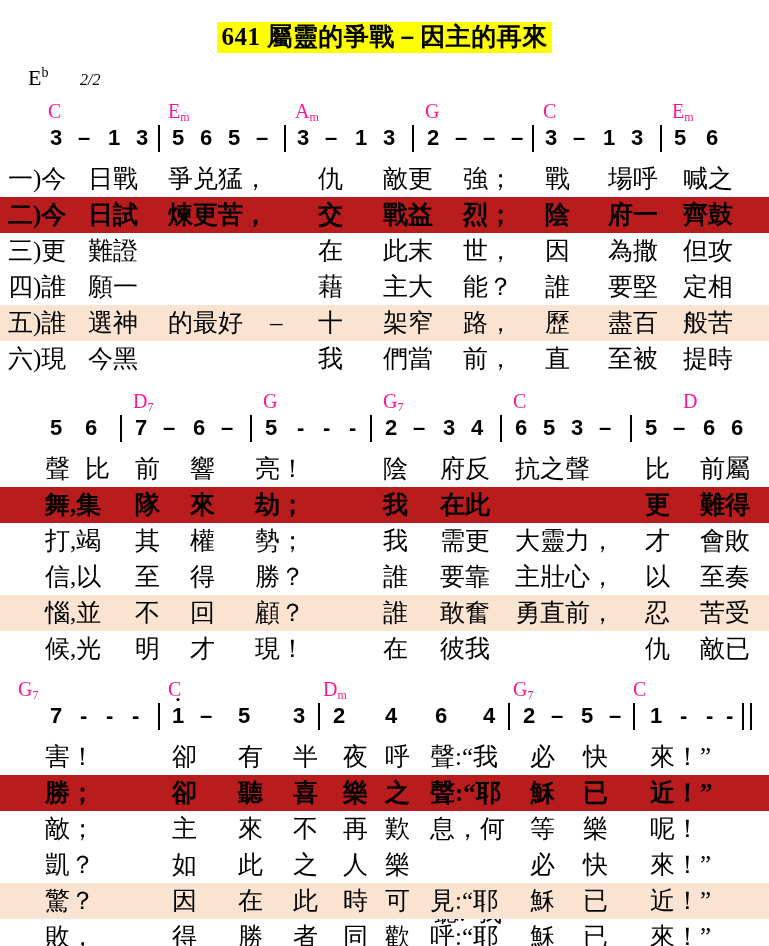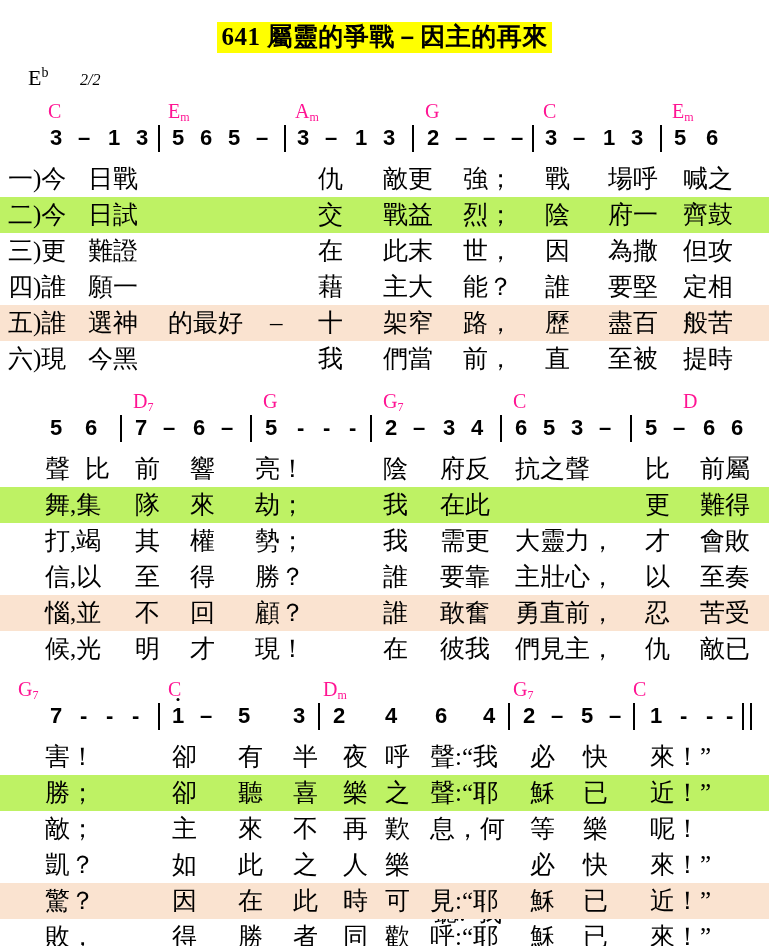--- a/index.html
+++ b/index.html
@@ -115,21 +115,21 @@
   
   .lyric-block { position: relative; }
   .lyric-line {
     position: relative;
     height: 36px;
     white-space: nowrap;
     font-family: "Liberation Serif", "DejaVu Serif", serif;
     font-size: 25px;
     line-height: 36px;
   }
-  .lyric-line.hl-blue { background: #bef264; }
+  .lyric-line.hl-blue { background: #b91c1c; font-weight: bold; }
   .lyric-line.hl-peach { background: #fae3d0; }
   .lyric-seg {
     position: absolute;
     top: 0;
     white-space: pre;
   }
 </style>
 </head>
 <body>
 
@@ -178,30 +178,32 @@
         <span class="barline" style="left: 158px;"></span>
         <span class="barline" style="left: 284px;"></span>
         <span class="barline" style="left: 412px;"></span>
         <span class="barline" style="left: 532px;"></span>
         <span class="barline" style="left: 660px;"></span>
       </div>
       <div class="lyric-block">
         <div class="lyric-line">
           <span class="lyric-seg" style="left: 8px;">一)今</span>
           <span class="lyric-seg" style="left: 88px;">日戰</span>
+          <span class="lyric-seg" style="left: 168px;">爭兑猛，</span>
           <span class="lyric-seg" style="left: 318px;">仇</span>
           <span class="lyric-seg" style="left: 383px;">敵更</span>
           <span class="lyric-seg" style="left: 463px;">強；</span>
           <span class="lyric-seg" style="left: 545px;">戰</span>
           <span class="lyric-seg" style="left: 608px;">場呼</span>
           <span class="lyric-seg" style="left: 683px;">喊之</span>
         </div>
         <div class="lyric-line hl-blue">
           <span class="lyric-seg" style="left: 8px;">二)今</span>
           <span class="lyric-seg" style="left: 88px;">日試</span>
+          <span class="lyric-seg" style="left: 168px;">煉更苦，</span>
           <span class="lyric-seg" style="left: 318px;">交</span>
           <span class="lyric-seg" style="left: 383px;">戰益</span>
           <span class="lyric-seg" style="left: 463px;">烈；</span>
           <span class="lyric-seg" style="left: 545px;">陰</span>
           <span class="lyric-seg" style="left: 608px;">府一</span>
           <span class="lyric-seg" style="left: 683px;">齊鼓</span>
         </div>
         <div class="lyric-line">
           <span class="lyric-seg" style="left: 8px;">三)更</span>
           <span class="lyric-seg" style="left: 88px;">難證</span>
@@ -339,21 +341,20 @@
           <span class="lyric-seg" style="left: 645px;">忍</span>
           <span class="lyric-seg" style="left: 700px;">苦受</span>
         </div>
         <div class="lyric-line">
           <span class="lyric-seg" style="left: 45px;">候,光</span>
           <span class="lyric-seg" style="left: 135px;">明</span>
           <span class="lyric-seg" style="left: 190px;">才</span>
           <span class="lyric-seg" style="left: 255px;">現！</span>
           <span class="lyric-seg" style="left: 383px;">在</span>
           <span class="lyric-seg" style="left: 440px;">彼我</span>
-          <span class="lyric-seg" style="left: 515px;">們見主，</span>
           <span class="lyric-seg" style="left: 645px;">仇</span>
           <span class="lyric-seg" style="left: 700px;">敵已</span>
         </div>
       </div>
     </div>
     <div class="system" style="margin-top: 12px;">
       <div class="chord-row">
         <span class="chord" style="left: 18px;">G<sub>7</sub></span>
         <span class="chord" style="left: 168px;">C</span>
         <span class="chord" style="left: 323px;">D<sub>m</sub></span>

